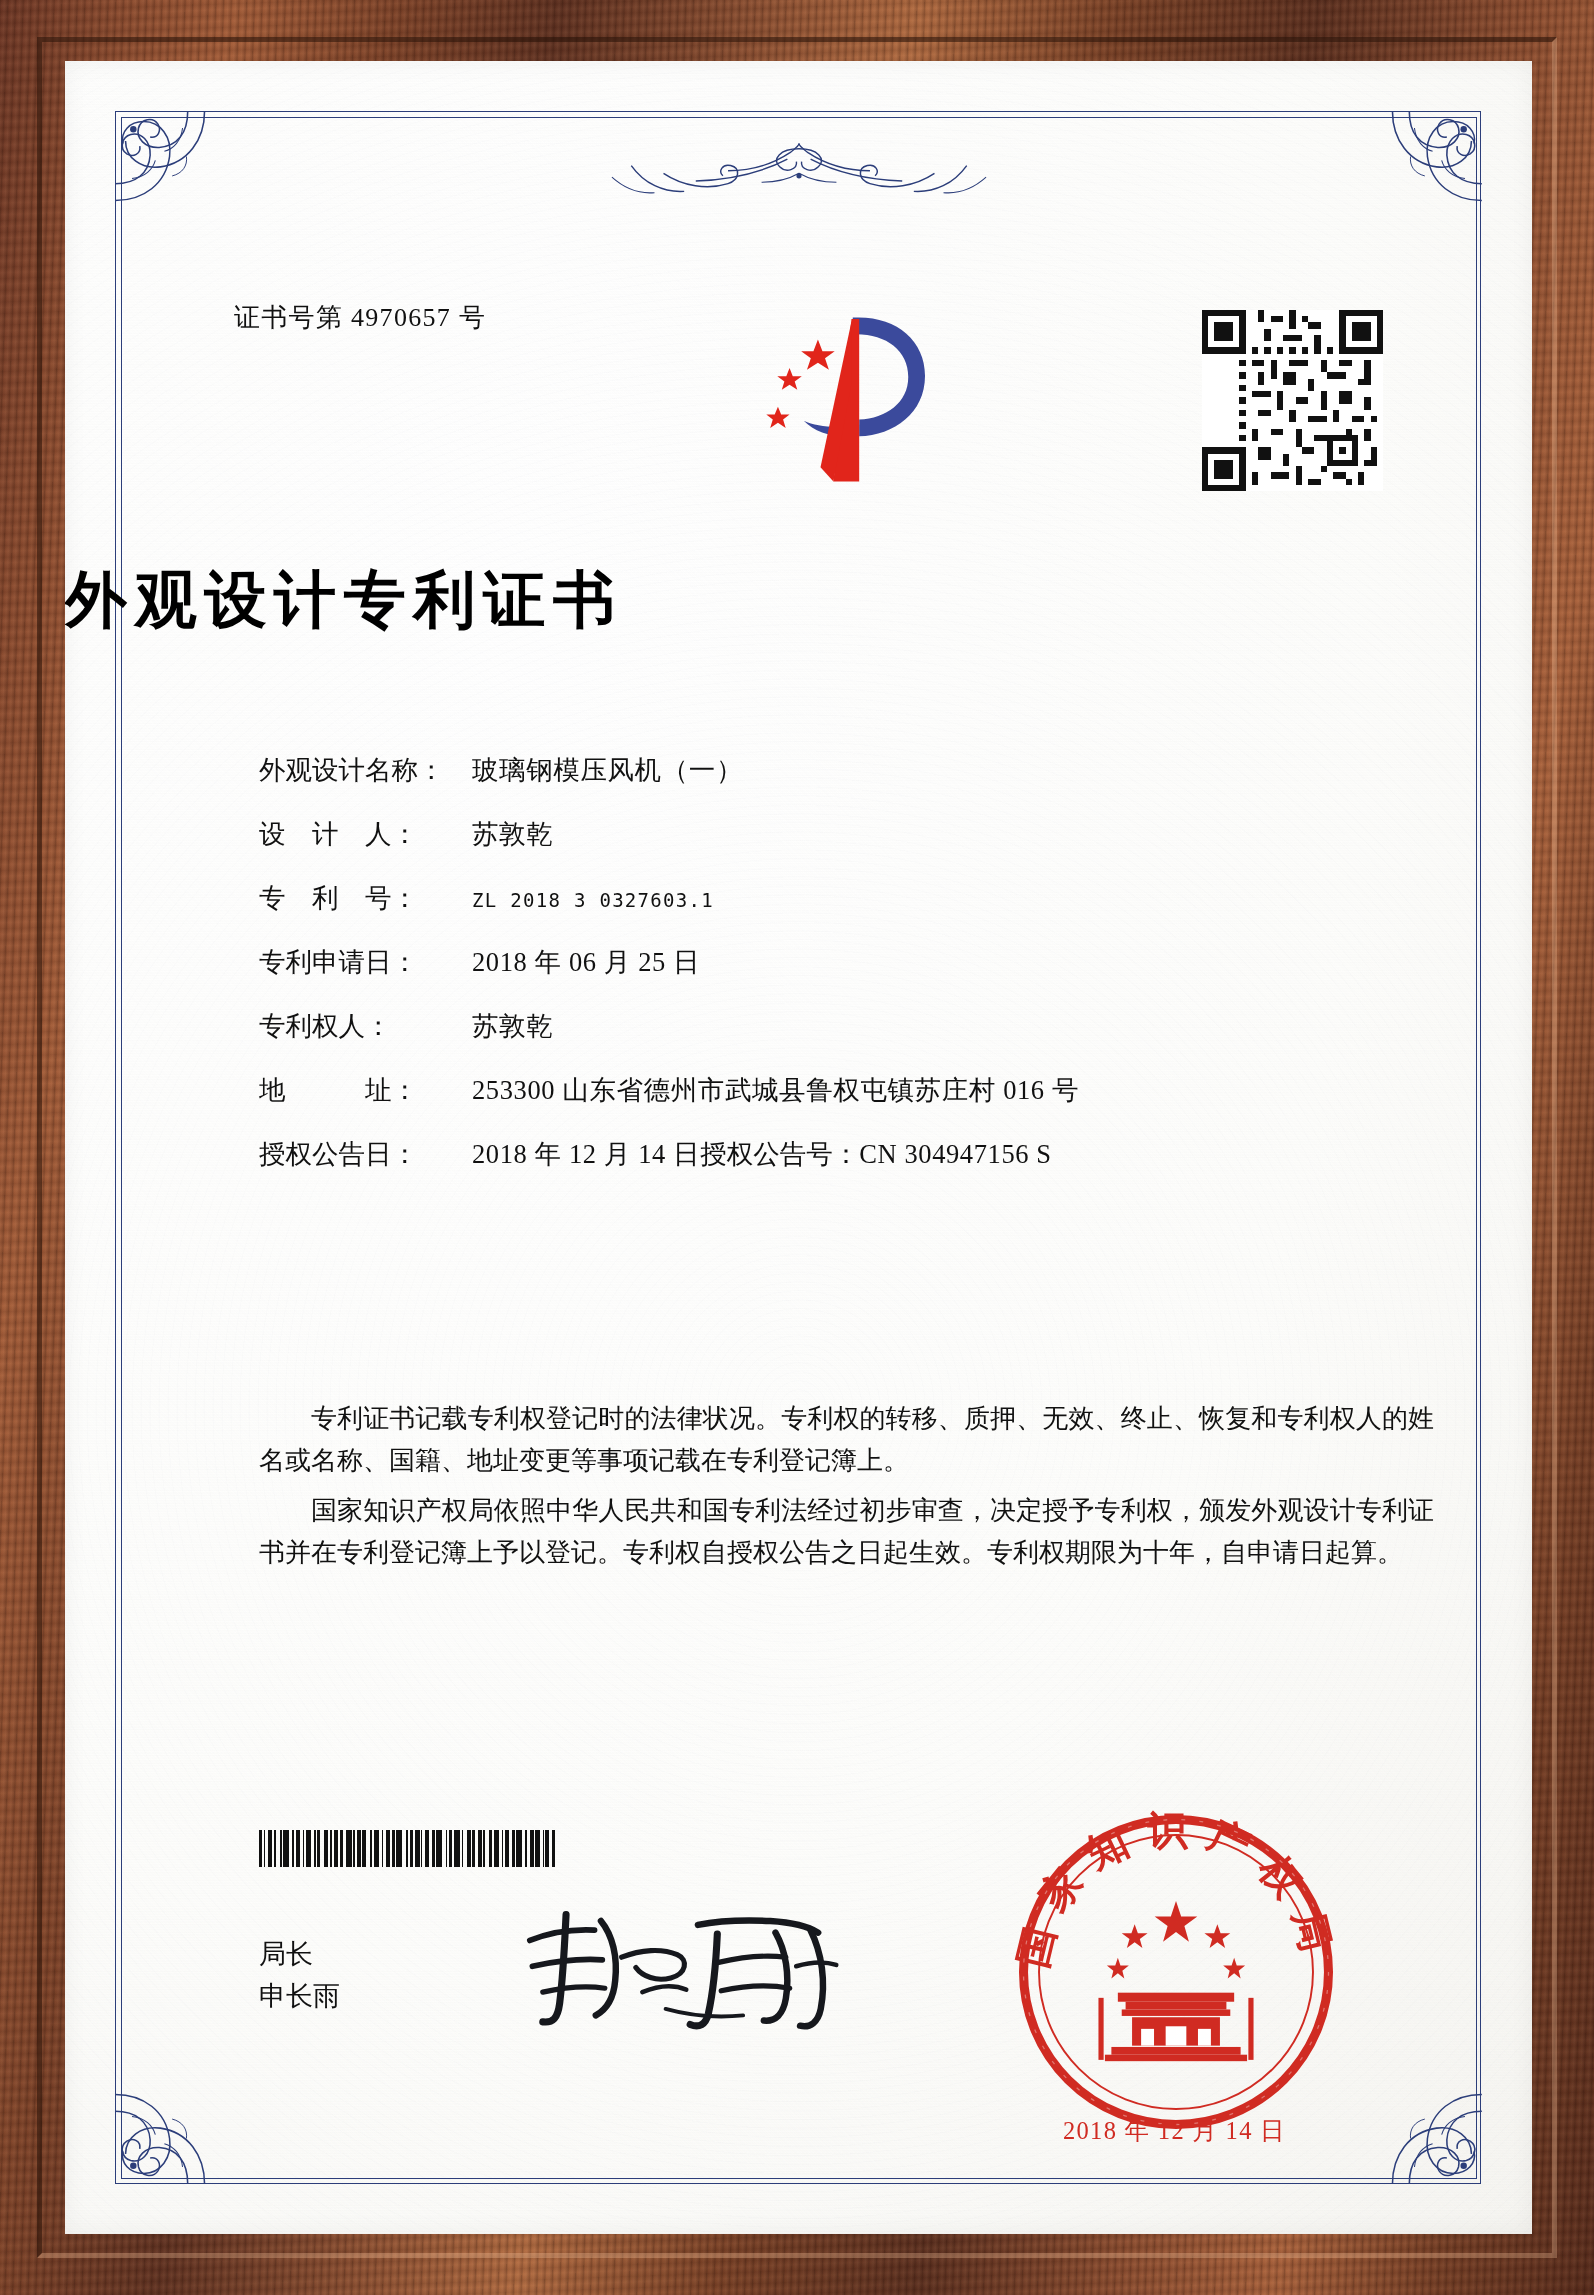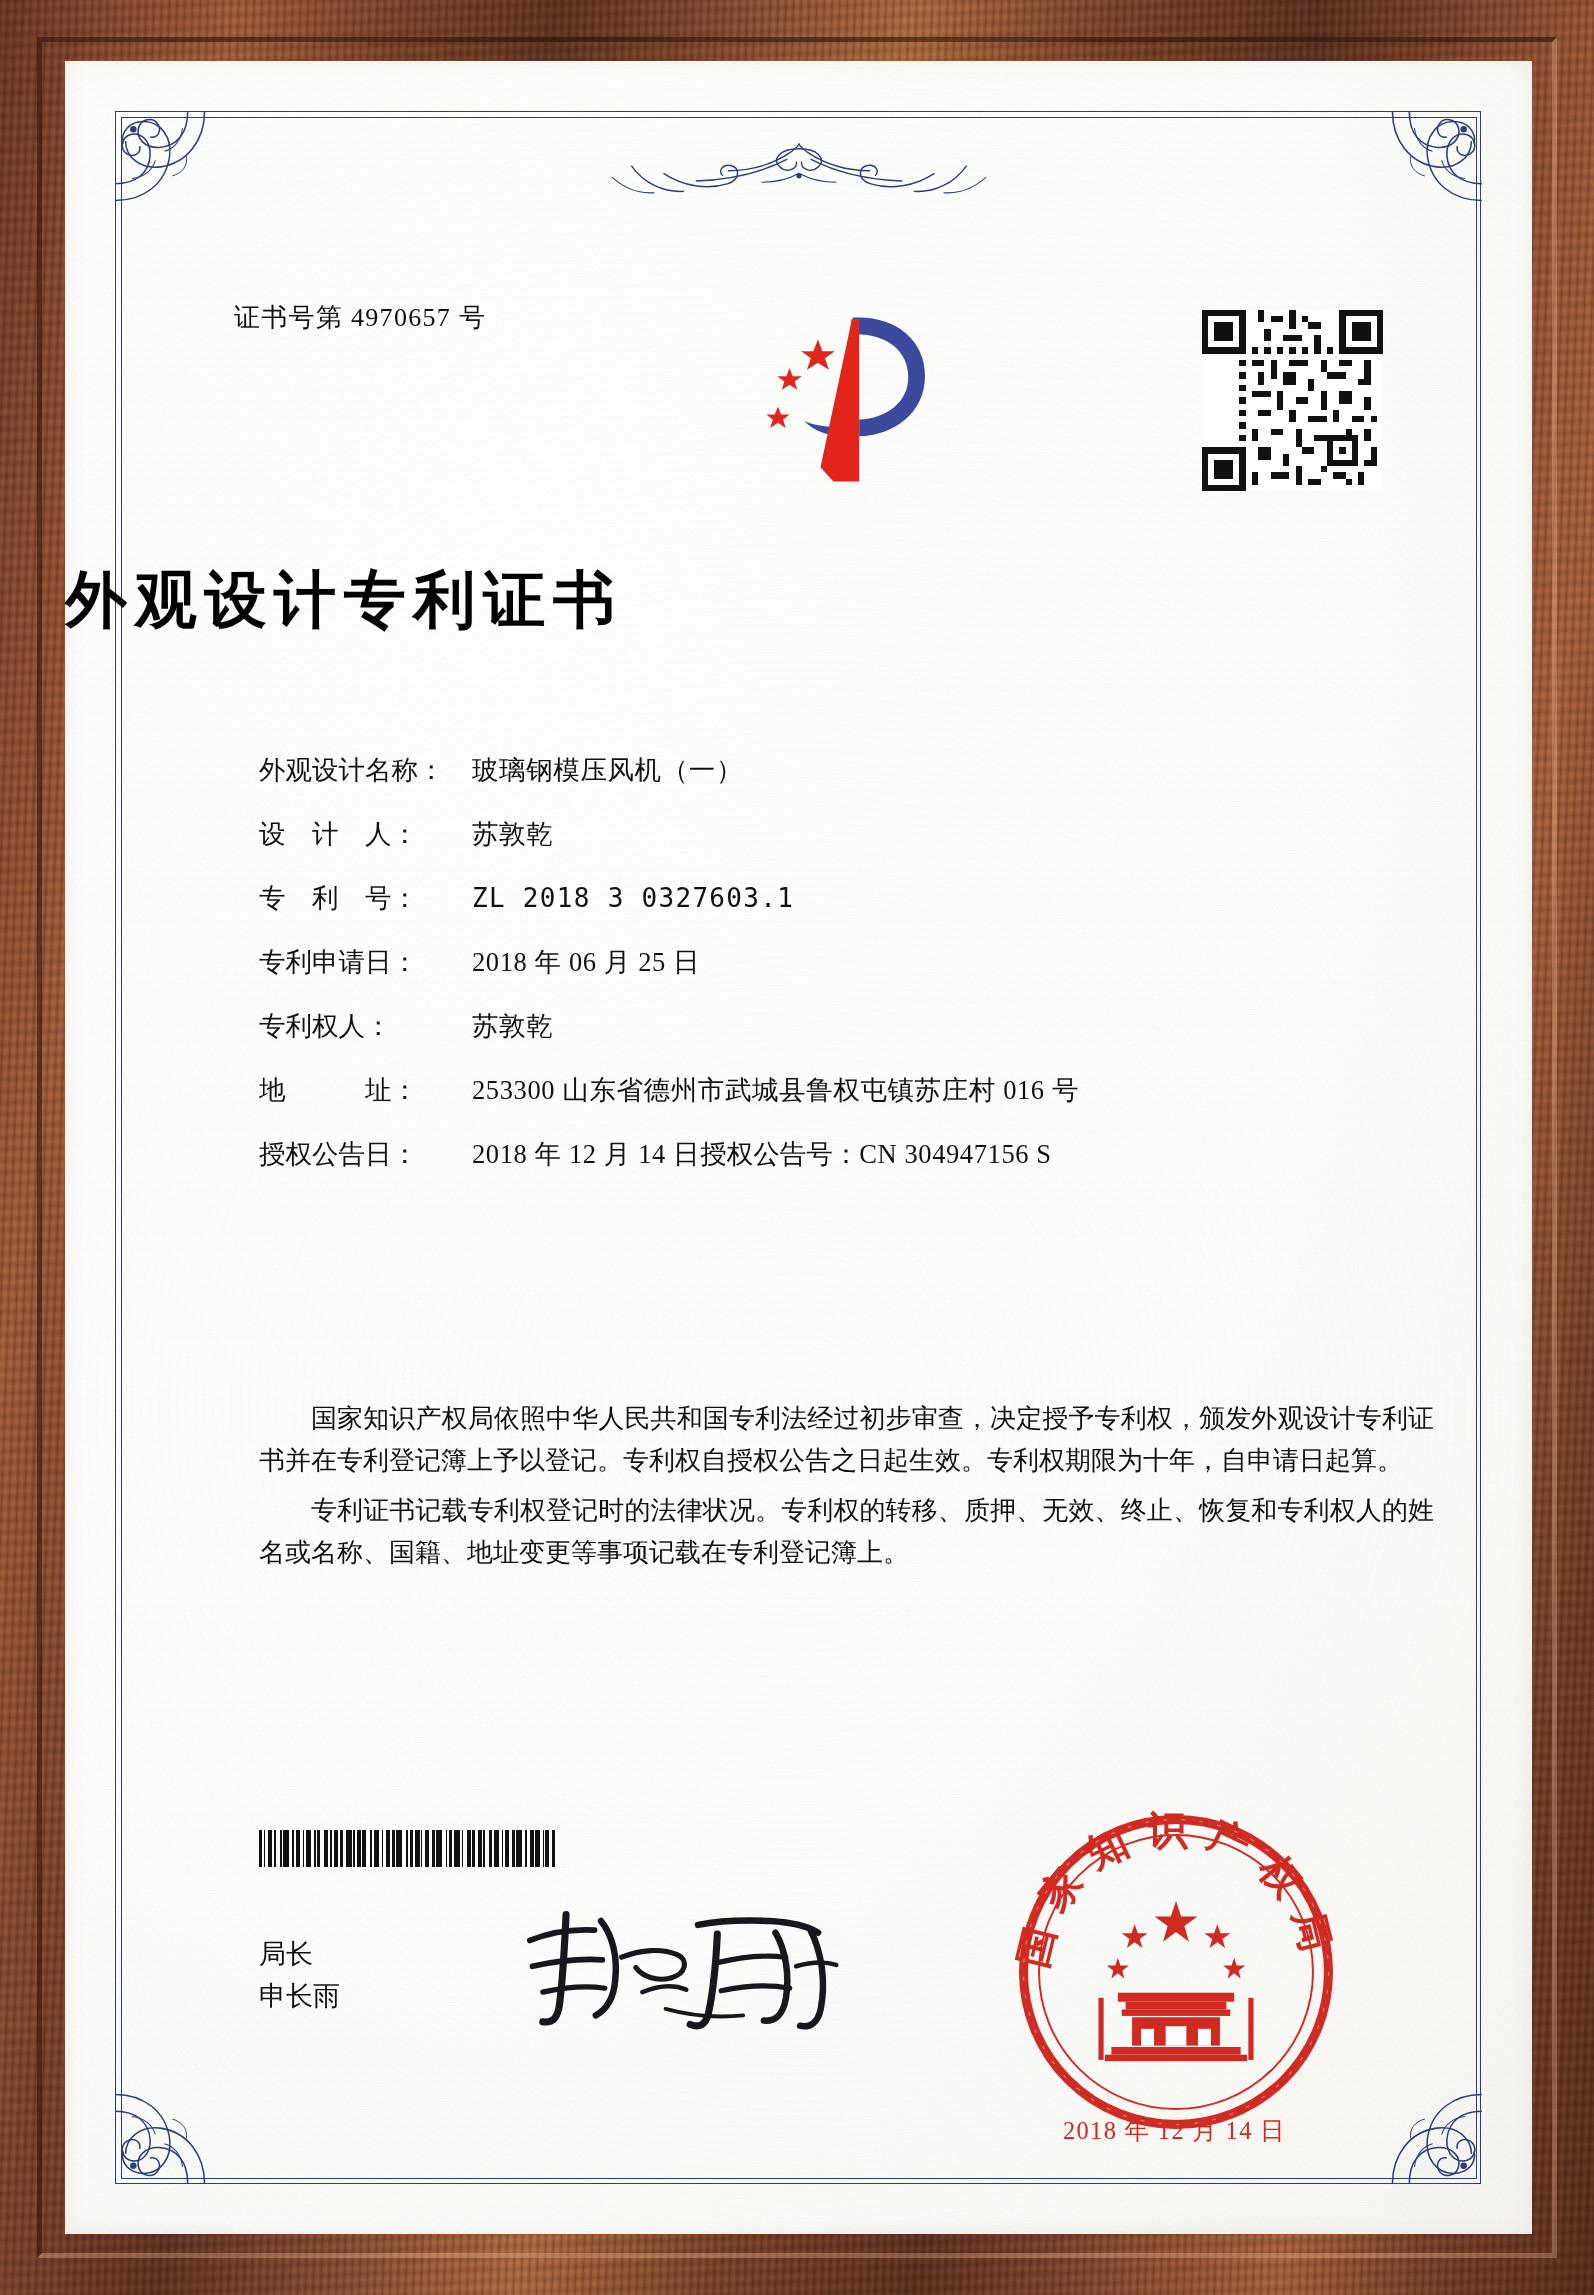--- a/index.html
+++ b/index.html
@@ -155,21 +155,21 @@
   .field-label {
     display: inline-block;
     width: 213px;
     letter-spacing: 0px;
   }
   .field-value {
     letter-spacing: 0.6px;
   }
   .field-value.mono {
     font-family: "DejaVu Sans Mono", "Liberation Mono", monospace;
-    font-size: 26px;
+    font-size: 19px;
     letter-spacing: 1.3px;
   }
   .field-row.dual .second-label {
     display: inline-block;
   }
 
   
   .body-text {
     position: absolute;
     left: 194px;
@@ -472,22 +472,22 @@
     </div>
     <div class="field-row dual">
       <span class="field-label">授权公告日：</span>
       <span class="field-value">2018 年 12 月 14 日</span>
       <span class="second-label">授权公告号：</span>
       <span class="field-value">CN 304947156 S</span>
     </div>
   </div>
 
   <div class="body-text">
+    <p>专利证书记载专利权登记时的法律状况。专利权的转移、质押、无效、终止、恢复和专利权人的姓名或名称、国籍、地址变更等事项记载在专利登记簿上。</p>
     <p>国家知识产权局依照中华人民共和国专利法经过初步审查，决定授予专利权，颁发外观设计专利证书并在专利登记簿上予以登记。专利权自授权公告之日起生效。专利权期限为十年，自申请日起算。</p>
-    <p>专利证书记载专利权登记时的法律状况。专利权的转移、质押、无效、终止、恢复和专利权人的姓名或名称、国籍、地址变更等事项记载在专利登记簿上。</p>
   </div>
 
   <div class="barcode">
     <i style="width:3.2px"></i>
       <i class="s" style="width:1.9px"></i>
     <i style="width:1.3px"></i>
       <i class="s" style="width:2.6px"></i>
     <i style="width:4.5px"></i>
       <i class="s" style="width:1.9px"></i>
     <i style="width:1.3px"></i>

